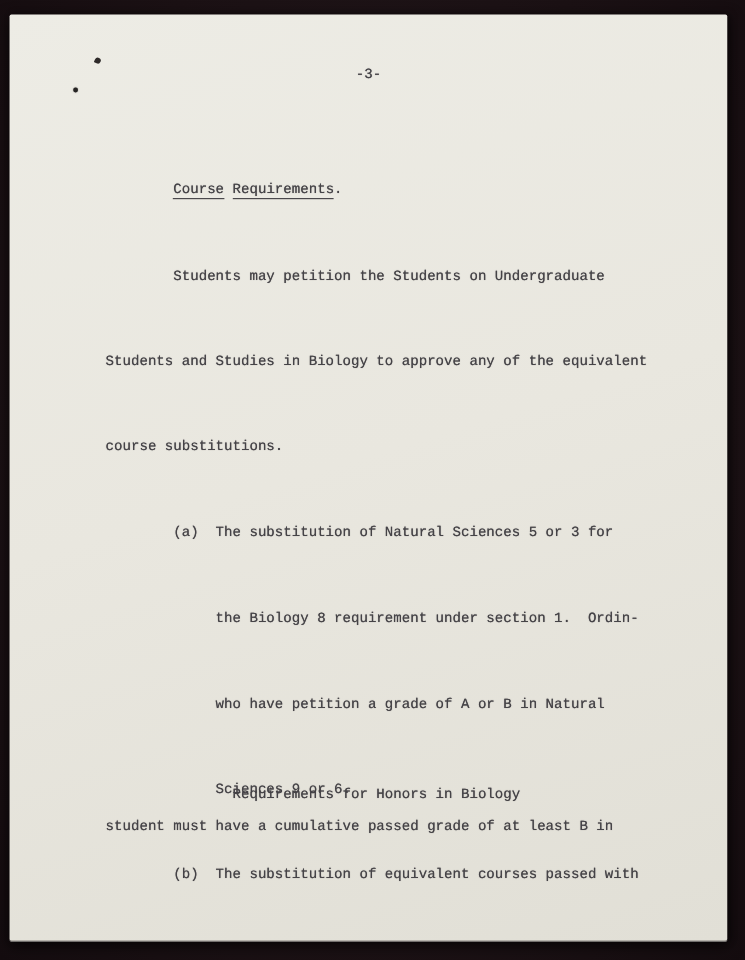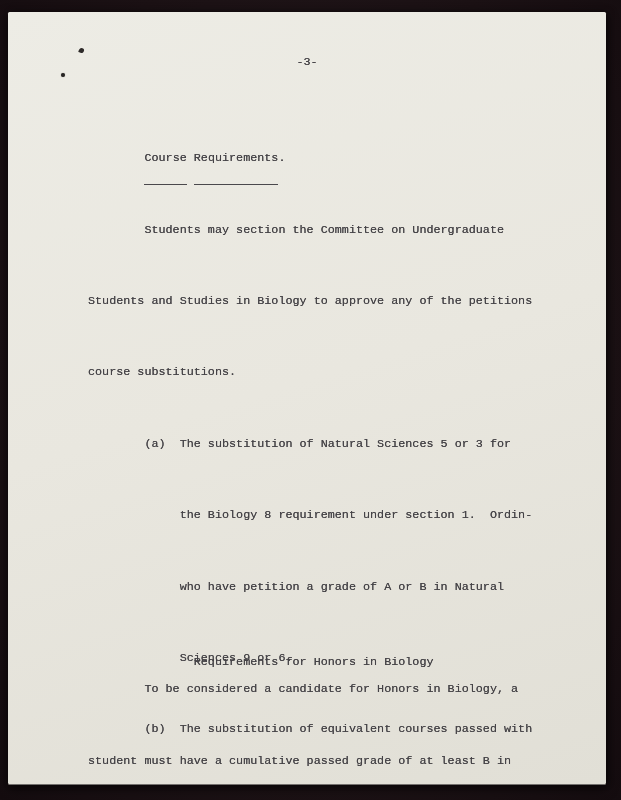--- a/index.html
+++ b/index.html
@@ -29,21 +29,21 @@
     text-shadow: 0 0 0.6px rgba(62,60,64,0.85);
   }
   .ln { height: 23.8px; }
   .page-number {
     position: absolute; top: 38.6px; left: 0; width: 100%;
     text-align: center;
   }
   .main-block { position: absolute; left: 80px; top: 87.6px; }
   .honors-heading-block { position: absolute; left: 80px; top: 591.6px; }
   .honors-body-block { position: absolute; left: 80px; top: 618.6px; }
-  .ul { border-bottom: 1px solid #4a484c; padding-bottom: 19px; }
+  .ul { border-bottom: 1px solid #4a484c; padding-bottom: 0; }
   .speck-comma {
     position: absolute; left: 71px; top: 36px;
     width: 5px; height: 5px;
     background: #2e2a29;
     border-radius: 60% 60% 60% 10%;
     transform: rotate(25deg);
   }
   .speck-dot {
     position: absolute; left: 53px; top: 61px;
     width: 4px; height: 4px;
@@ -58,22 +58,22 @@
 <div class="stage">
   <div class="sheet">
 
     <span class="speck-comma"></span>
     <span class="speck-dot"></span>
 
     <div class="typed page-number">-3-</div>
 
     <div class="typed main-block">
       <div class="ln"><span>        </span><span class="ul">Course</span><span> </span><span class="ul">Requirements</span><span>.</span></div>
-      <div class="ln">        Students may section the Committee on Undergraduate</div>
-      <div class="ln">Students and Studies in Biology to approve any of the petitions</div>
+      <div class="ln">        Students may petition the Students on Undergraduate</div>
+      <div class="ln">Students and Studies in Biology to approve any of the equivalent</div>
       <div class="ln">course substitutions.</div>
       <div class="ln">        (a)  The substitution of Natural Sciences 5 or 3 for</div>
       <div class="ln">             the Biology 8 requirement under section 1.  Ordin-</div>
       <div class="ln">             who have petition a grade of A or B in Natural</div>
       <div class="ln">             Sciences 9 or 6.</div>
       <div class="ln">        (b)  The substitution of equivalent courses passed with</div>
       
       
       
       
@@ -84,19 +84,18 @@
       
       
       
     </div>
 
     <div class="typed honors-heading-block">
       <div class="ln">               Requirements for Honors in Biology</div>
     </div>
 
     <div class="typed honors-body-block">
-      <div class="ln">        To be considered a candidate for Honors in Biology, a</div>
       <div class="ln">student must have a cumulative passed grade of at least B in</div>
       
     </div>
 
   </div>
 </div>
 
 </body></html>

